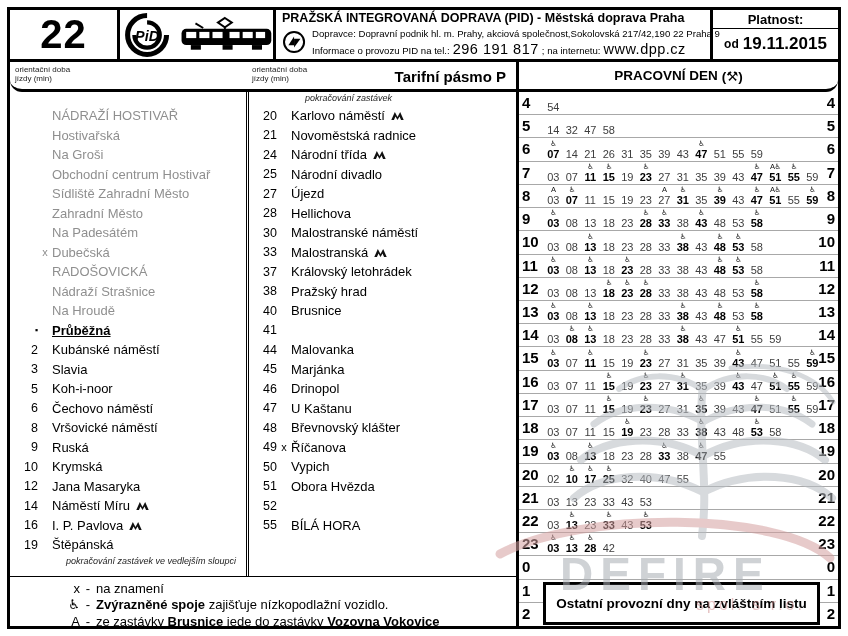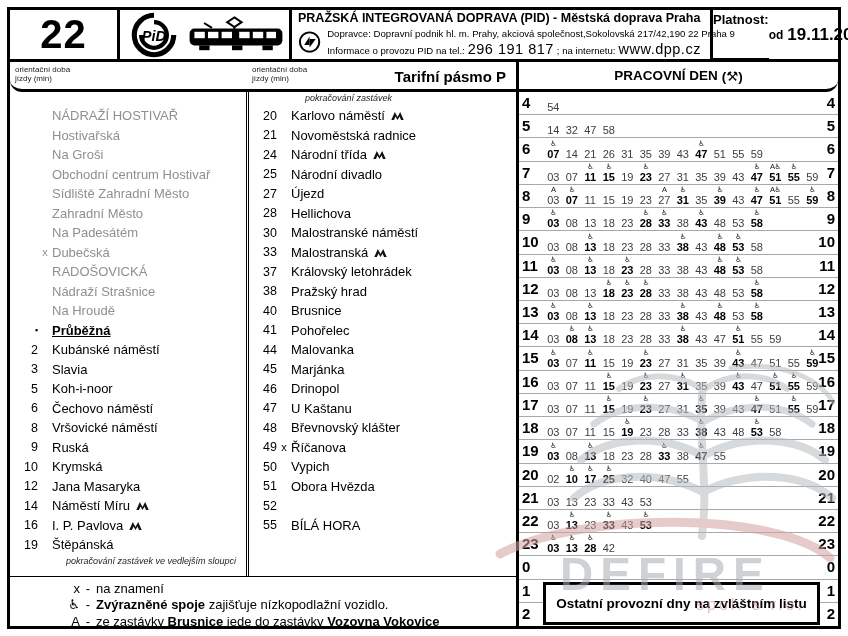--- a/index.html
+++ b/index.html
@@ -3,29 +3,29 @@
 <meta charset="utf-8">
 <style>
   html,body{margin:0;padding:0;background:#fff;}
   body{width:848px;height:636px;position:relative;font-family:"Liberation Sans","DejaVu Sans",sans-serif;color:#000;overflow:hidden;}
   .sheet{position:absolute;left:7px;top:7px;width:834px;height:622px;border:3px solid #000;box-sizing:border-box;background:#fff;}
 
   
   .header{position:absolute;left:0;top:0;right:0;height:52px;border-bottom:3px solid #000;display:flex;box-sizing:border-box;}
   .h-line{width:110px;border-right:3px solid #000;display:flex;align-items:center;justify-content:center;box-sizing:border-box;}
   .h-line span{font-size:40px;font-weight:bold;letter-spacing:1px;}
-  .h-logo{width:172px;border-right:3px solid #000;display:flex;align-items:center;justify-content:center;gap:6px;box-sizing:border-box;}
+  .h-logo{width:156px;border-right:3px solid #000;display:flex;align-items:center;justify-content:center;gap:6px;box-sizing:border-box;}
   .h-info{flex:1;display:flex;flex-direction:column;padding:1px 20px 0 6px;box-sizing:border-box;min-width:0;}
   .h-title{font-size:12.5px;font-weight:bold;white-space:nowrap;}
   .h-sub{display:flex;align-items:center;gap:6px;flex:1;}
   .h-sub-txt{display:flex;flex-direction:column;justify-content:center;min-width:0;}
   .h-op{font-size:9.6px;white-space:nowrap;}
   .h-inf{font-size:9.6px;white-space:nowrap;display:flex;align-items:baseline;gap:3px;margin-top:2px;}
   .h-phone,.h-web{font-size:14.5px;letter-spacing:0.5px;}
-  .h-valid{width:128px;border-left:3px solid #000;display:flex;flex-direction:row;box-sizing:border-box;}
+  .h-valid{width:128px;border-left:3px solid #000;display:flex;flex-direction:column;box-sizing:border-box;}
   .h-valid-label{font-size:13px;font-weight:bold;text-align:center;border-bottom:1px solid #000;padding:2px 0 1px;}
   .h-valid-date{flex:1;display:flex;align-items:center;justify-content:center;gap:4px;}
   .h-valid-od{font-size:12px;font-weight:bold;}
   .h-valid-dt{font-size:17px;font-weight:bold;}
 
   
   .subheader{position:absolute;left:0;top:52px;right:0;height:30px;border-bottom:3px solid #000;box-sizing:border-box;border-radius:12px;}
   .dur-note{position:absolute;top:3px;font-size:8px;line-height:9px;color:#222;}
   .dur-left{left:5px;}
   .dur-right{left:242px;}
@@ -327,21 +327,20 @@
           <span class="st-name">Pražský hrad</span>
         </div>
         <div class="stop-row">
           <span class="st-time">40</span>
           <span class="st-flag"></span>
           <span class="st-name">Brusnice</span>
         </div>
         <div class="stop-row">
           <span class="st-time">41</span>
           <span class="st-flag"></span>
-          <span class="st-name">Pohořelec</span>
         </div>
         <div class="stop-row">
           <span class="st-time">44</span>
           <span class="st-flag"></span>
           <span class="st-name">Malovanka</span>
         </div>
         <div class="stop-row">
           <span class="st-time">45</span>
           <span class="st-flag"></span>
           <span class="st-name">Marjánka</span>

